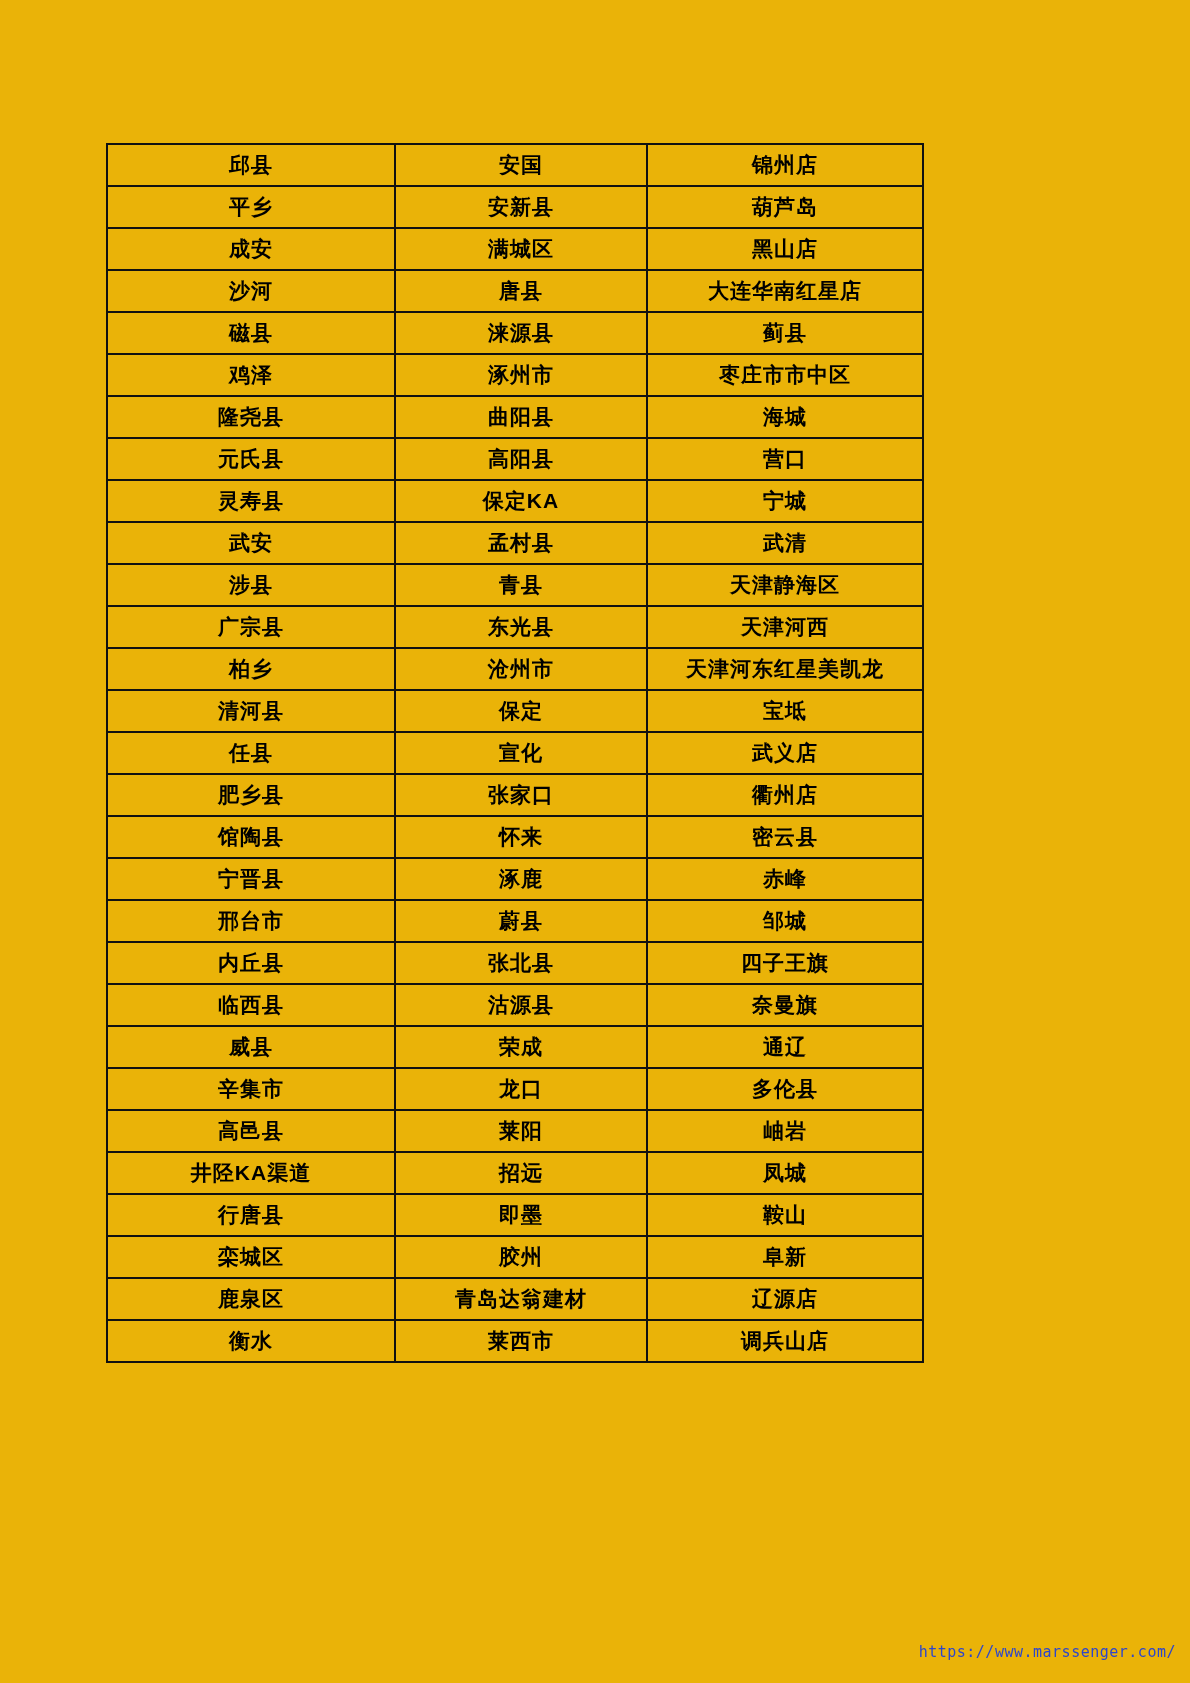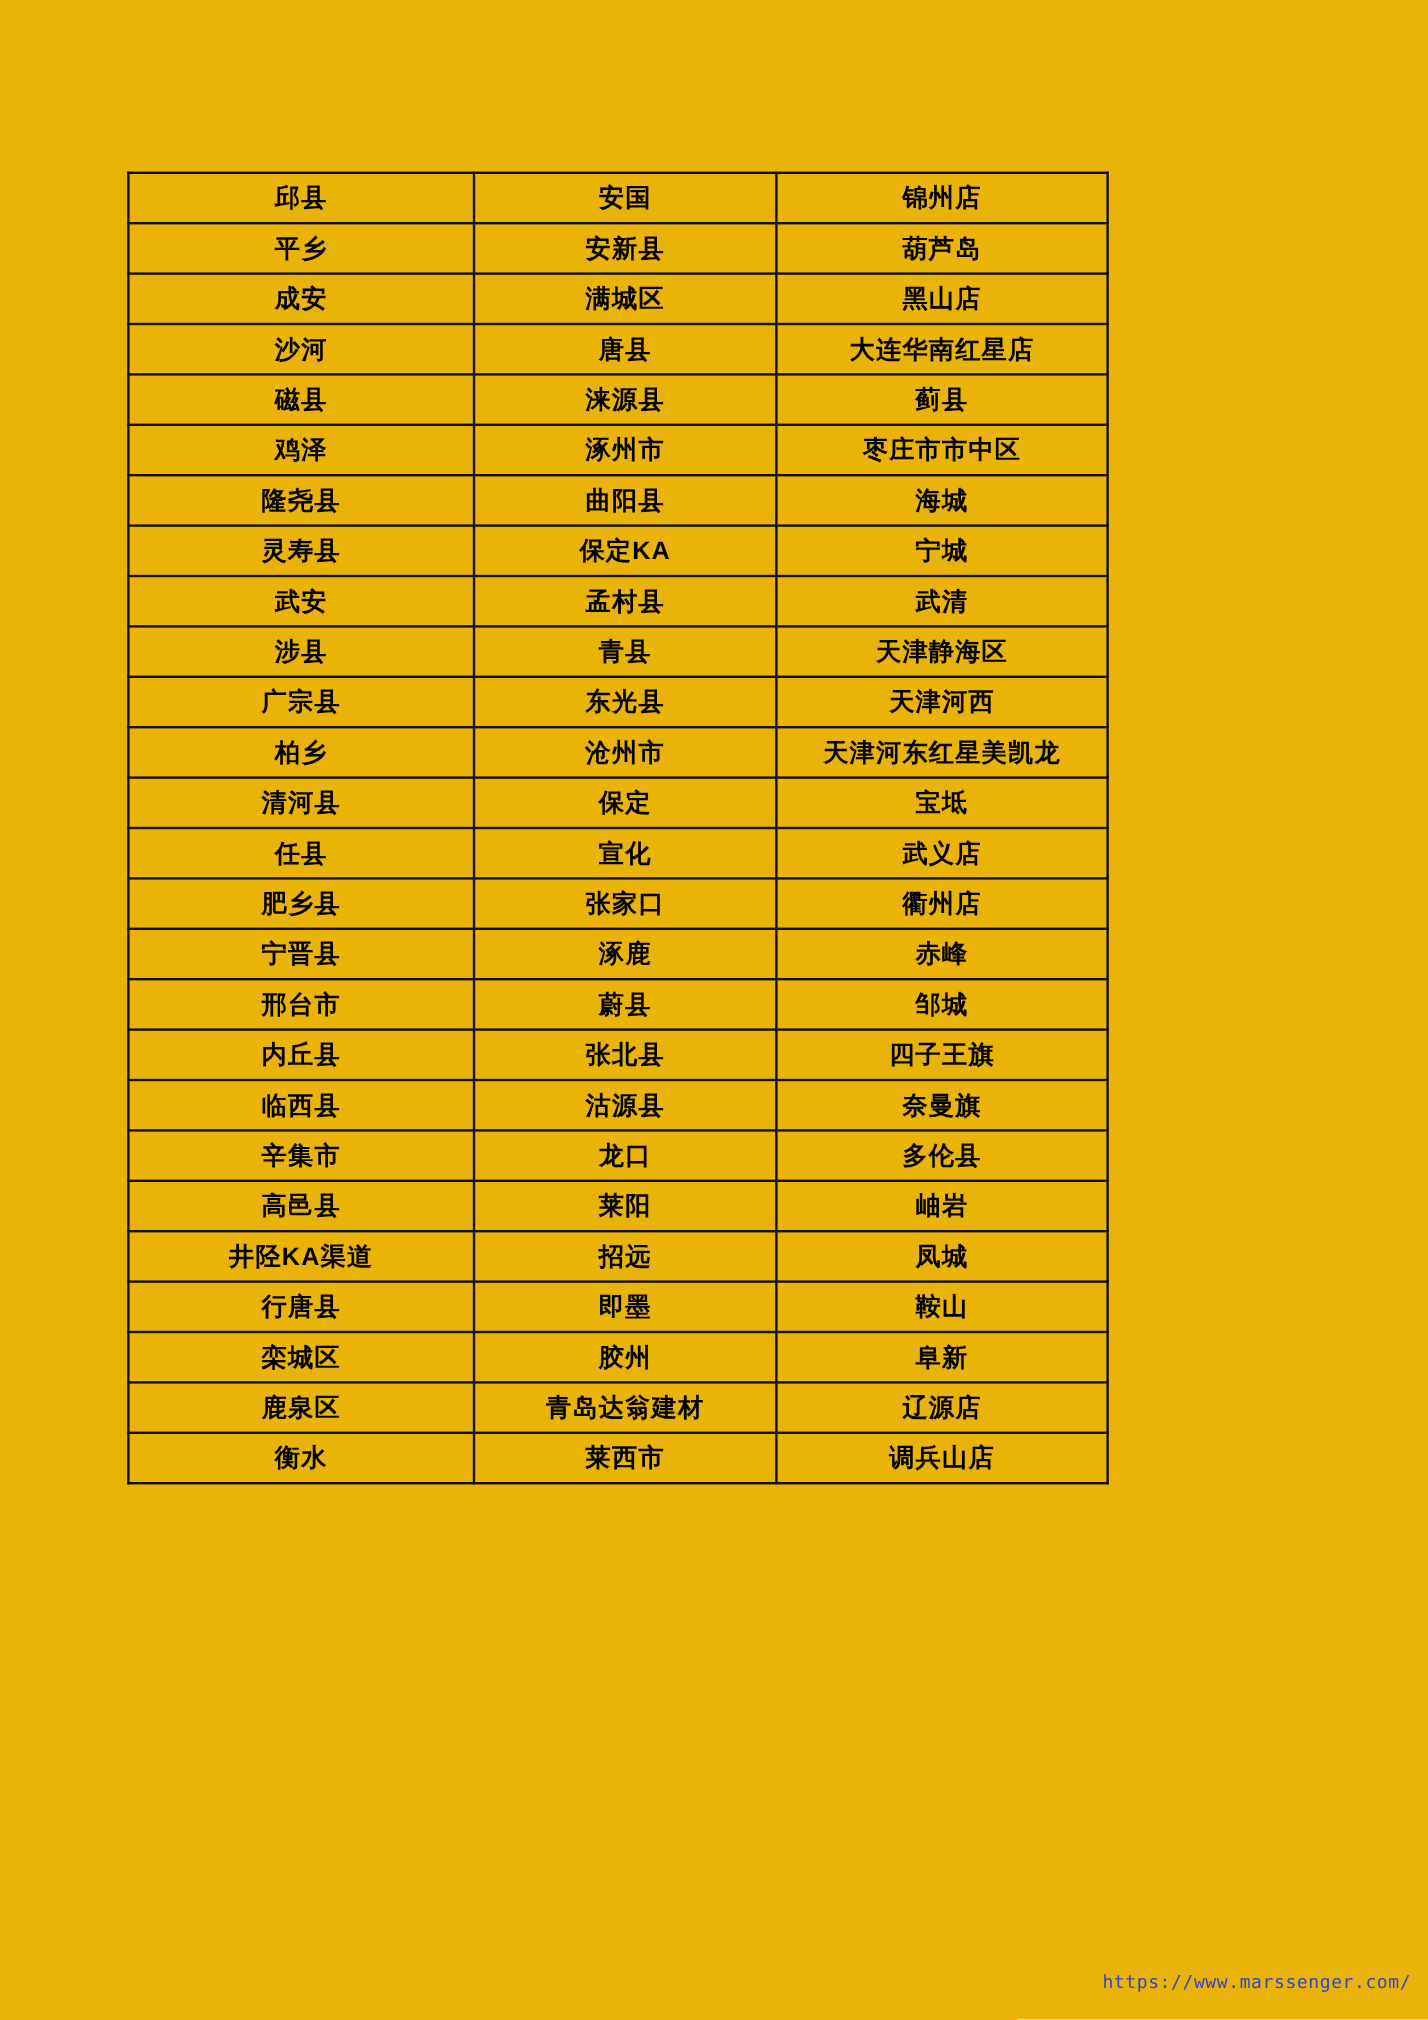--- a/index.html
+++ b/index.html
@@ -99,20 +99,25 @@
             <td>鸡泽</td>
             <td>涿州市</td>
             <td>枣庄市市中区</td>
           </tr>
           <tr>
             <td>隆尧县</td>
             <td>曲阳县</td>
             <td>海城</td>
           </tr>
           <tr>
+            <td>元氏县</td>
+            <td>高阳县</td>
+            <td>营口</td>
+          </tr>
+          <tr>
             <td>灵寿县</td>
             <td>保定KA</td>
             <td>宁城</td>
           </tr>
           <tr>
             <td>武安</td>
             <td>孟村县</td>
             <td>武清</td>
           </tr>
           <tr>
@@ -139,40 +144,50 @@
             <td>任县</td>
             <td>宣化</td>
             <td>武义店</td>
           </tr>
           <tr>
             <td>肥乡县</td>
             <td>张家口</td>
             <td>衢州店</td>
           </tr>
           <tr>
+            <td>馆陶县</td>
+            <td>怀来</td>
+            <td>密云县</td>
+          </tr>
+          <tr>
             <td>宁晋县</td>
             <td>涿鹿</td>
             <td>赤峰</td>
           </tr>
           <tr>
             <td>邢台市</td>
             <td>蔚县</td>
             <td>邹城</td>
           </tr>
           <tr>
             <td>内丘县</td>
             <td>张北县</td>
             <td>四子王旗</td>
           </tr>
           <tr>
             <td>临西县</td>
             <td>沽源县</td>
             <td>奈曼旗</td>
           </tr>
           <tr>
+            <td>威县</td>
+            <td>荣成</td>
+            <td>通辽</td>
+          </tr>
+          <tr>
             <td>辛集市</td>
             <td>龙口</td>
             <td>多伦县</td>
           </tr>
           <tr>
             <td>高邑县</td>
             <td>莱阳</td>
             <td>岫岩</td>
           </tr>
           <tr>

